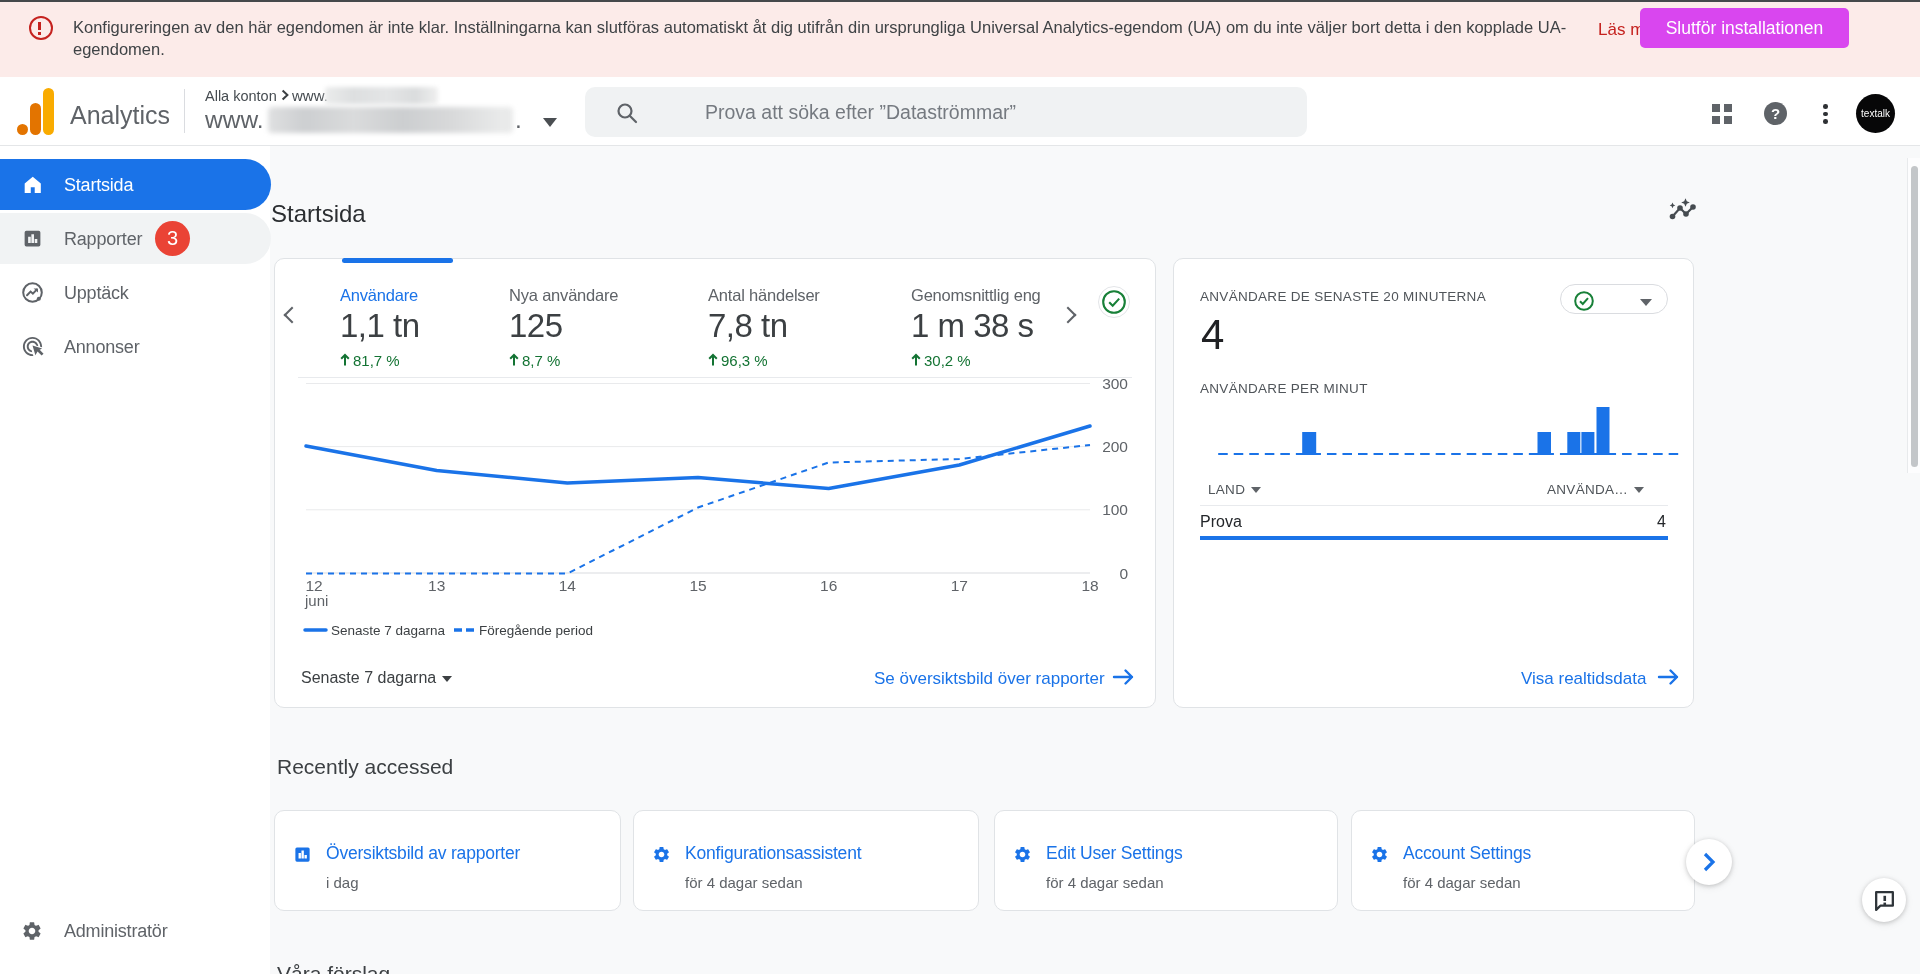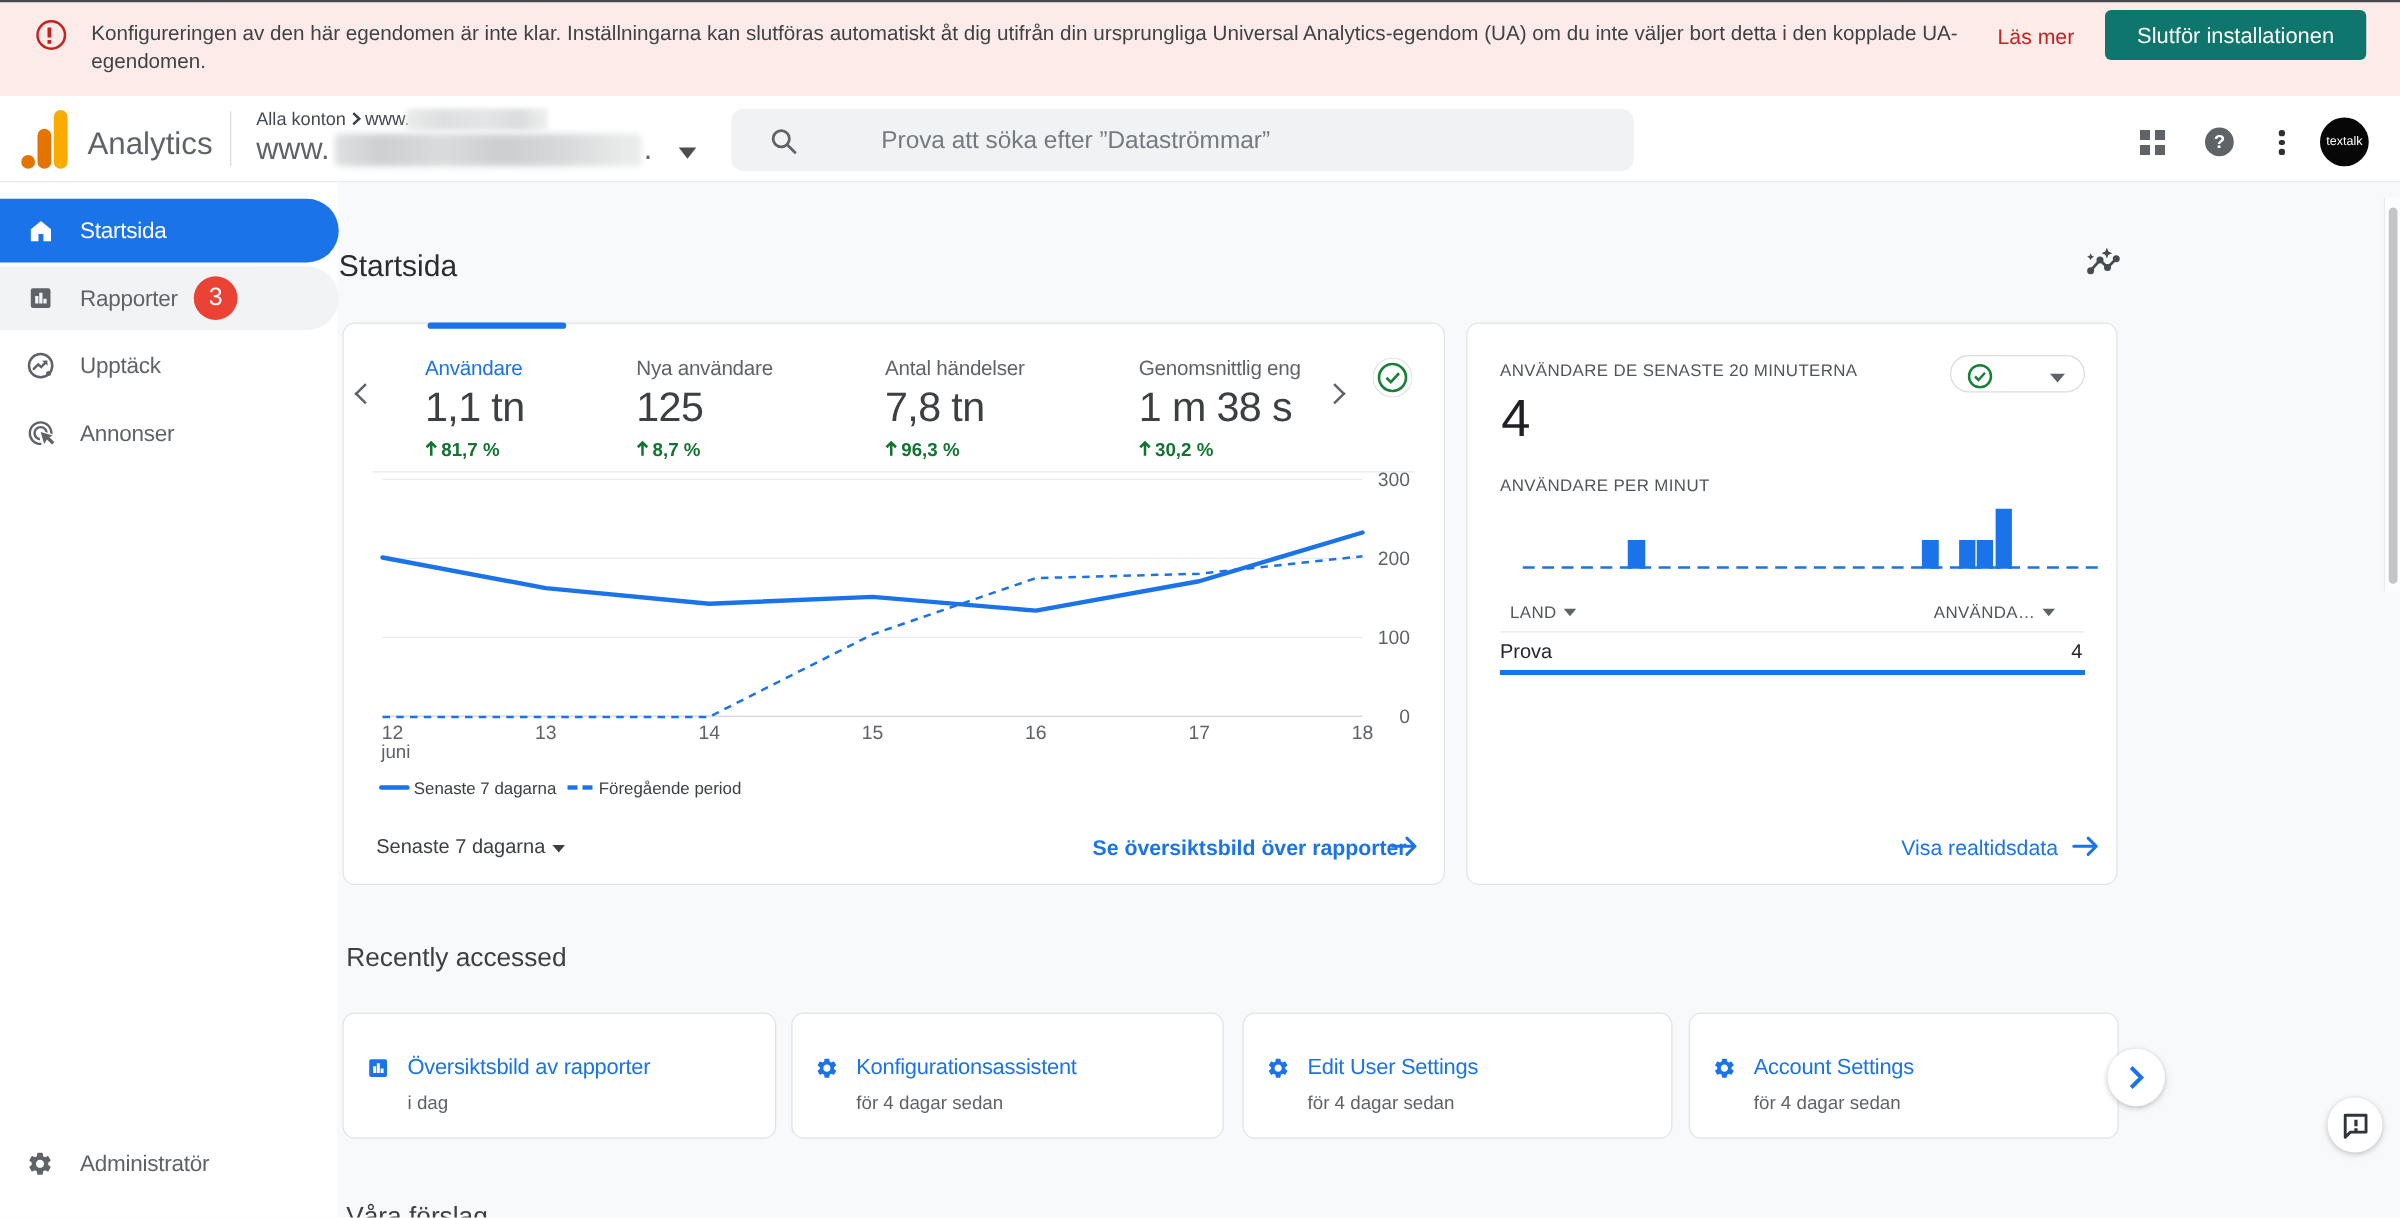--- a/index.html
+++ b/index.html
@@ -10,21 +10,21 @@
   
   #topline { left:0; top:0; width:1920px; height:2px; background:#45484b; }
 
   
   #banner { left:0; top:2px; width:1920px; height:75px; background:#fcebe9; }
   #bannericon { left:28.5px; top:16px; width:24px; height:24px; border:2.6px solid #c5221f; border-radius:50%; }
   #bannericon:before { content:""; position:absolute; left:7.1px; top:4.1px; width:3.6px; height:8.2px; background:#c5221f; }
   #bannericon:after { content:""; position:absolute; left:7.1px; top:13.9px; width:3.6px; height:3.2px; background:#c5221f; }
   #btext { left:73px; top:16px; width:1530px; font-size:16.5px; line-height:22px; color:#3f4346; }
   #lasmer { left:1598px; top:20px; font-size:17px; color:#c5221f; font-weight:500; }
-  #slutfor { left:1684px; top:8px; width:209px; height:40px; background:#0f766e; border-radius:5px; color:#fff; font-size:17.5px; font-weight:500; text-align:center; line-height:40px; }
+  #slutfor { left:1640px; top:8px; width:209px; height:40px; background:#d946ef; border-radius:5px; color:#fff; font-size:17.5px; font-weight:500; text-align:center; line-height:40px; }
 
   
   #appbar { left:0; top:77px; width:1920px; height:69px; background:#fff; border-bottom:1px solid #e4e6e8; }
 
   
   .gadot { left:17px; top:124px; width:11px; height:11px; border-radius:50%; background:#e37400; }
   .gabar1 { left:30px; top:103px; width:11px; height:32px; border-radius:5.5px; background:#e37400; }
   .gabar2 { left:43px; top:88px; width:11px; height:47px; border-radius:5.5px; background:#f9ab00; }
   #galabel { left:70px; top:101px; font-size:25px; color:#5f6368; letter-spacing:0px; }
   #hdivider { left:184px; top:89px; width:1px; height:44px; background:#dadce0; }
@@ -64,21 +64,21 @@
   
   .card { position:absolute; background:#fff; border:1px solid #e0e3e6; border-radius:10px; }
   #card1 { left:274px; top:258px; width:882px; height:450px; }
   #card2 { left:1173px; top:258px; width:521px; height:450px; }
   #tabind { left:342px; top:258px; width:111px; height:5px; background:#1a73e8; border-radius:3px; }
 
   #title { left:271px; top:200px; font-size:24px; color:#2b2e31; }
 
   .mlabel { position:absolute; font-size:16.5px; color:#5f6368; font-weight:500; letter-spacing:-0.2px;}
   .mvalue { position:absolute; font-size:33px; color:#3c4043; letter-spacing:-0.5px;text-align:right; }
-  .mdelta { position:absolute; font-size:15px; color:#137333; font-weight:700; }
+  .mdelta { position:absolute; font-size:15px; color:#137333; font-weight:400; }
   .uarr { display:inline-block; width:10px; height:13px; margin-right:3px; }
   .chev { position:absolute; width:12px; height:12px; border-top:2.5px solid #5f6368; border-right:2.5px solid #5f6368; }
 
   
   #recently { left:277px; top:755px; font-size:21px; color:#3c4043; }
   .rcard { position:absolute; top:810px; height:101px; background:#fff; border:1px solid #e0e3e6; border-radius:10px; }
   .rtitle { position:absolute; font-size:17.5px; font-weight:500; color:#1a73e8; letter-spacing:-0.2px; }
   .rsub { position:absolute; font-size:15px; color:#5f6368; }
   #vara { left:277px; top:962px; font-size:21px; color:#3c4043; }
 
@@ -215,21 +215,21 @@
       <path d="M32 188 L162.66666666666666 212.5 L293.3333333333333 225 L424 219.5 L554.6666666666666 230.5 L685.3333333333334 207 L816 168" fill="none" stroke="#1a73e8" stroke-width="3.5" stroke-linejoin="round" stroke-linecap="round"></path>
       <line x1="31" y1="372" x2="52" y2="372" stroke="#1a73e8" stroke-width="3.5" stroke-linecap="round"></line>
       <text x="57" y="377" font-size="13.5" fill="#3c4043" font-family="Liberation Sans">Senaste 7 dagarna</text>
       <line x1="180" y1="372" x2="188" y2="372" stroke="#1a73e8" stroke-width="3.5"></line>
       <line x1="192" y1="372" x2="200" y2="372" stroke="#1a73e8" stroke-width="3.5"></line>
       <text x="205" y="377" font-size="13.5" fill="#3c4043" font-family="Liberation Sans">Föregående period</text>
     </svg>
 
   <div class="abs" style="left:301px;top:669px;font-size:16px;color:#3c4043">Senaste 7 dagarna</div>
   <div class="abs" style="left:442px;top:676px;width:0;height:0;border-left:5.5px solid transparent;border-right:5.5px solid transparent;border-top:6.5px solid #3c4043"></div>
-  <div class="abs" style="left:874px;top:669px;font-size:17px;font-weight:700;color:#1a73e8">Se översiktsbild över rapporter</div>
+  <div class="abs" style="left:874px;top:669px;font-size:17px;font-weight:400;color:#1a73e8">Se översiktsbild över rapporter</div>
   <svg class="abs" style="left:1112px;top:668px" width="24" height="18" viewBox="0 0 24 18">
       <path d="M2 9 H20 M13.5 2.5 L20 9 L13.5 15.5" fill="none" stroke="#1a73e8" stroke-width="2.4" stroke-linecap="round" stroke-linejoin="round"></path>
     </svg>
 
   <div class="abs" style="left:1200px;top:289px;font-size:13.5px;font-weight:500;color:#50555a;letter-spacing:0.3px">ANVÄNDARE DE SENASTE 20 MINUTERNA</div>
   <div class="abs" style="left:1560px;top:284px;width:108px;height:30px;border:1px solid #dadce0;border-radius:15px;background:#fff"></div>
   <svg class="abs" style="left:1574px;top:291px" width="20" height="20" viewBox="0 0 20 20">
     <circle cx="10" cy="10" r="8.8" fill="none" stroke="#188038" stroke-width="2"></circle>
     <path d="M6 10.2 L8.8 13 L14 7.2" fill="none" stroke="#188038" stroke-width="2"></path>
   </svg>

